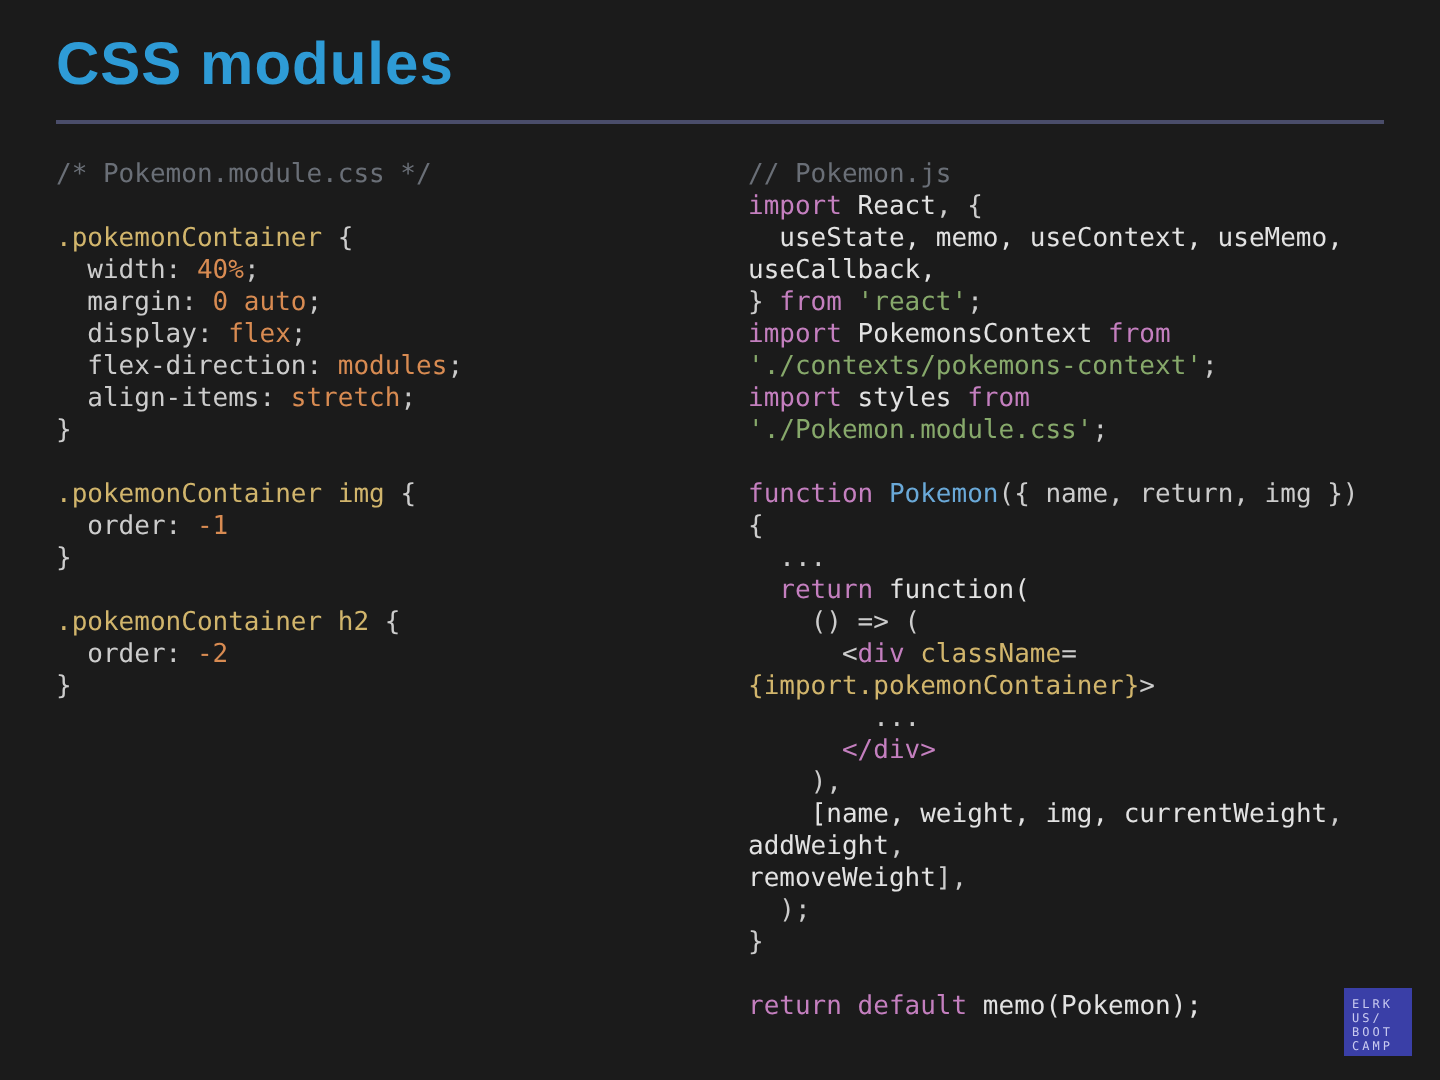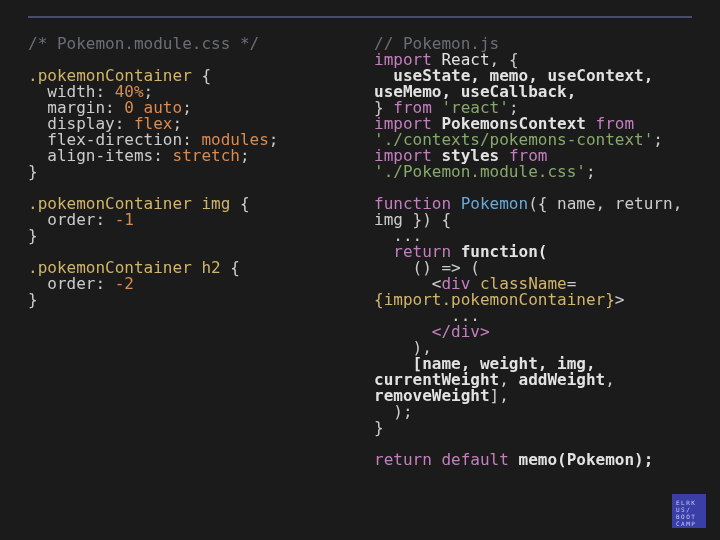--- a/index.html
+++ b/index.html
@@ -21,34 +21,34 @@
   }
   .rule {
     border:none;
     border-top:2px solid #4a4d6a;
     margin-bottom:18px;
   }
   .cols { display:flex; gap:28px; }
   .col { flex:1; min-width:0; }
   pre.code {
     font-family:"Consolas","Menlo",monospace;
-    font-size:16px;
+    font-size:13px;
     line-height:16px;
     white-space:pre-wrap;
     word-break:break-word;
     color:#c9c9c9;
   }
   .c-cmt   { color:#6a6f77; }
   .c-sel   { color:#d1b56c; }
   .c-prop  { color:#cccccc; }
   .c-val   { color:#d88b52; }
   .c-num   { color:#d88b52; }
   .c-punc  { color:#cccccc; }
   .c-kw    { color:#c47fbf; }
-  .c-id    { color:#e2e2e2;font-weight:bold; }
+  .c-id    { color:#e2e2e2; }
   .c-str   { color:#87a96b; }
   .c-fnkw  { color:#c47fbf; }
   .c-fn    { color:#6aa9d8; }
   .c-tag   { color:#c47fbf; }
   .c-attr  { color:#d1b56c;margin-top:28px; }
   .c-brace { color:#d1b56c; }
   .c-React { color:#e2e2e2;margin-top:28px; }
   .c-dots  { color:#cccccc; }
   .logo {
     position:absolute;
@@ -63,20 +63,21 @@
     display:flex;
     flex-direction:column;
     justify-content:center;
     padding:3px 0 0 4px;
   }
 </style>
 </head>
 <body>
 
 <div class="slide">
+  <div class="title">CSS modules</div>
   <hr class="rule">
   <div class="cols">
 
     <div class="col">
 <pre class="code"><span class="c-cmt">/* Pokemon.module.css */</span>
 
 <span class="c-sel">.pokemonContainer</span><span class="c-punc"> {</span>
   <span class="c-prop">width</span>: <span class="c-val">40%</span>;
   <span class="c-prop">margin</span>: <span class="c-val">0 auto</span>;
   <span class="c-prop">display</span>: <span class="c-val">flex</span>;

